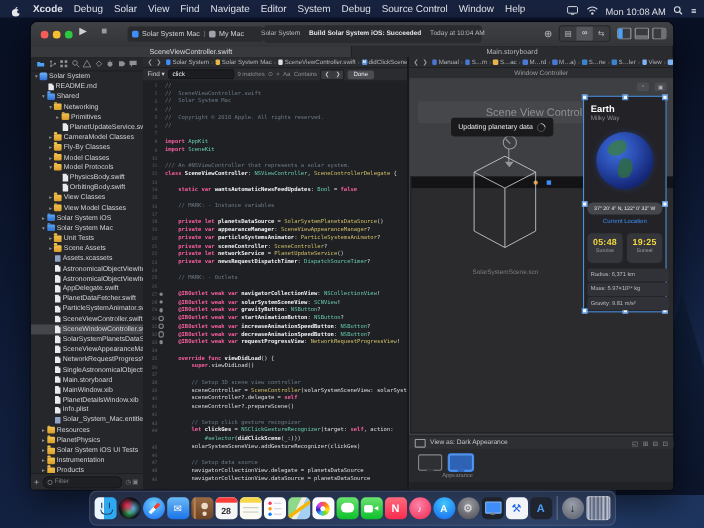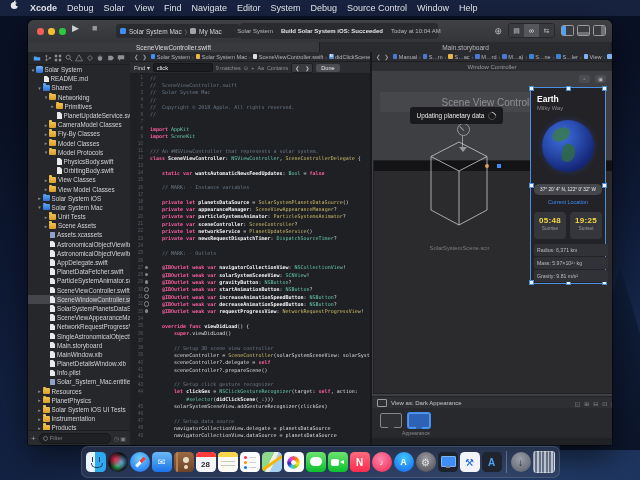--- a/index.html
+++ b/index.html
@@ -5,21 +5,21 @@
   html,body{margin:0;padding:0;background:#000;}
   .screen{position:relative;width:640px;height:480px;overflow:hidden;font-family:"Liberation Sans",sans-serif;
     -webkit-font-smoothing:antialiased;}
   
   .wall{position:absolute;inset:0;background:
     radial-gradient(140% 90% at 75% 100%, #24406e 0%, #18294e 38%, #0e1a36 68%, #091125 100%);}
   .mountain{position:absolute;left:560px;top:250px;width:80px;height:200px;
     background:linear-gradient(180deg,#10203c, #0a1226);clip-path:polygon(0 60%,35% 18%,55% 38%,75% 8%,100% 42%,100% 100%,0 100%);opacity:.9;}
   
   .menubar{position:absolute;left:0;top:0;width:640px;height:16px;background:#182340;
-    display:flex;align-items:flex-start;color:#e7e9f0;font-size:9px;}
+    display:flex;align-items:flex-end;color:#e7e9f0;font-size:9px;}
   .mitem{padding:0 5px;line-height:16px;}
   .mitem.bold{font-weight:bold;}
   .mb-apple{padding:0 6px 0 10px;display:flex;align-items:center;}
   .mb-right{margin-left:auto;display:flex;align-items:center;gap:7px;padding-right:8px;}
   .mb-clock{font-size:8.5px;}
   .mb-list{font-size:8px;letter-spacing:-1px;}
   
   .xwindow{position:absolute;left:28px;top:20px;width:584px;height:425px;background:#28292d;
     border-radius:6px 6px 2px 2px;box-shadow:0 12px 34px rgba(0,0,0,.6), 0 0 0 1px rgba(0,0,0,.45);overflow:hidden;}
   .toolbar{position:absolute;left:0;top:0;width:100%;height:22px;
@@ -241,20 +241,37 @@
         <span class="mitem">View</span>
         <span class="mitem">Find</span>
         <span class="mitem">Navigate</span>
         <span class="mitem">Editor</span>
         <span class="mitem">System</span>
         <span class="mitem">Debug</span>
         <span class="mitem">Source Control</span>
         <span class="mitem">Window</span>
         <span class="mitem">Help</span>
       </div>
+    <div class="mb-right">
+      <span><svg width="11" height="9" viewBox="0 0 11 9">
+            <rect x="1" y="1" width="9" height="6" rx="1" fill="none" stroke="#dfe2ea" stroke-width=".9"></rect>
+            <rect x="4" y="7.4" width="3" height="1" fill="#dfe2ea"></rect>
+          </svg></span>
+      <span><svg width="11" height="9" viewBox="0 0 11 9">
+            <path d="M1 3.4 Q5.5 -0.6 10 3.4" fill="none" stroke="#dfe2ea" stroke-width="1"></path>
+            <path d="M2.8 5.3 Q5.5 2.9 8.2 5.3" fill="none" stroke="#dfe2ea" stroke-width="1"></path>
+            <circle cx="5.5" cy="7.2" r="1.1" fill="#dfe2ea"></circle>
+          </svg></span>
+      <span class="mb-clock">Mon 10:08 AM</span>
+      <span><svg width="9" height="9" viewBox="0 0 9 9">
+            <circle cx="3.7" cy="3.7" r="2.6" fill="none" stroke="#dfe2ea" stroke-width="1"></circle>
+            <path d="M5.7 5.7 L8 8" stroke="#dfe2ea" stroke-width="1.1"></path>
+          </svg></span>
+      <span class="mb-list">≡</span>
+    </div>
   </div>
 
   <div class="xwindow">
 
     <div class="toolbar">
       <div class="lights">
         <span class="light l-red"></span>
         <span class="light l-yel"></span>
         <span class="light l-grn"></span>
       </div>

